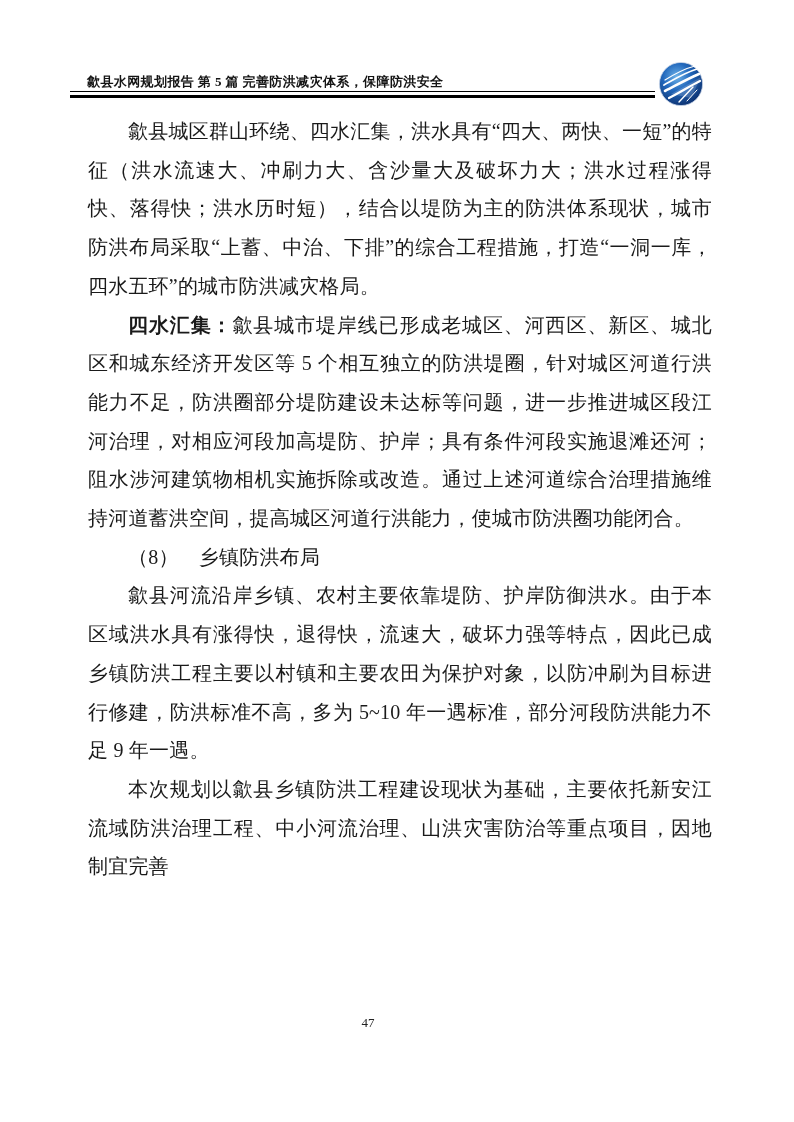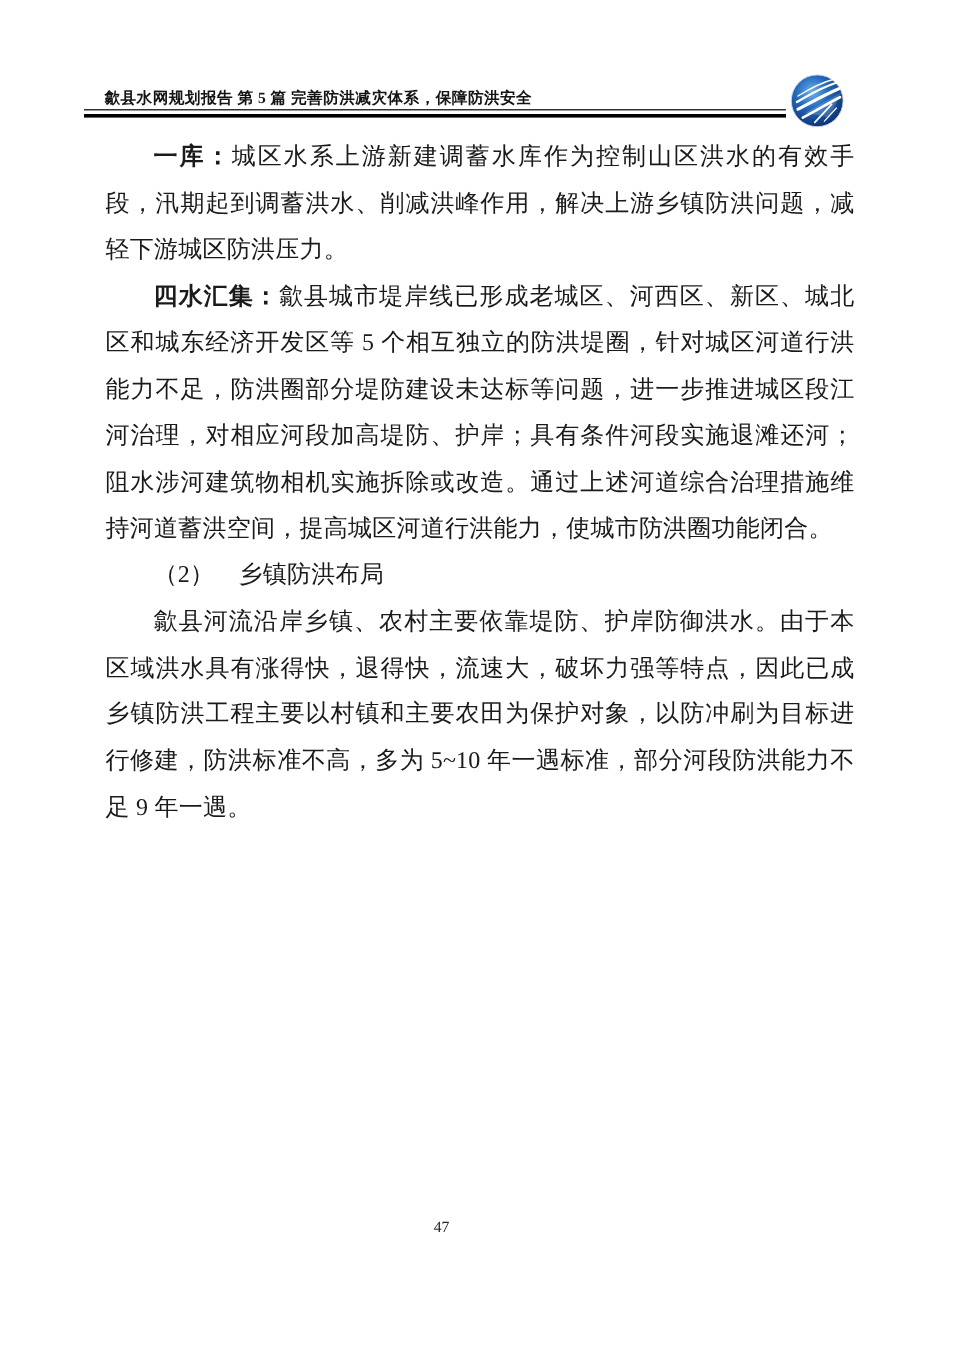--- a/index.html
+++ b/index.html
@@ -96,27 +96,28 @@
       <path d="M7 25 C 16 20, 27 13, 40 9" stroke-width="1.8"></path>
       <path d="M8 31 C 18 26, 30 19, 42 14" stroke-width="2.6"></path>
       <path d="M12 38 C 22 33, 33 26, 43 21" stroke-width="2.2"></path>
       <path d="M22 42 L 36 27" stroke-width="1.4"></path>
       <path d="M30 41 L 40 30" stroke-width="1"></path>
     </g>
     <path d="M14 34 L 44 17 L 34 38 Z" fill="#ffffff" opacity="0.18"></path>
   </svg>
 
   <main class="body-text">
+    <p><b></b><span>歙县城区群山环绕、四水汇集，洪水具有“四大、两快、一短”的特征（洪水流速大、冲刷力大、含沙量大及破坏力大；洪水过程涨得快、落得快；洪水历时短），结合以堤防为主的防洪体系现状，城市防洪布局采取“上蓄、中治、下排”的综合工程措施，打造“一洞一库，四水五环”的城市防洪减灾格局。</span></p>
 
 
-    <p><b>一库：</b><span>城区水系上游新建调蓄水库作为控制山区洪水的有效手段，汛期起到调蓄洪水、削减洪峰作用，解决上游乡镇防洪问题，减轻下游城区防洪压力。</span></p>
 
     <p><b>四水汇集：</b><span>歙县城市堤岸线已形成老城区、河西区、新区、城北区和城东经济开发区等 5 个相互独立的防洪堤圈，针对城区河道行洪能力不足，防洪圈部分堤防建设未达标等问题，进一步推进城区段江河治理，对相应河段加高堤防、护岸；具有条件河段实施退滩还河；阻水涉河建筑物相机实施拆除或改造。通过上述河道综合治理措施维持河道蓄洪空间，提高城区河道行洪能力，使城市防洪圈功能闭合。</span></p>
 
-    <p><b></b><span>（2）　乡镇防洪布局</span></p>
+    <p><b></b><span>（8）　乡镇防洪布局</span></p>
 
     <p><b></b><span>歙县河流沿岸乡镇、农村主要依靠堤防、护岸防御洪水。由于本区域洪水具有涨得快，退得快，流速大，破坏力强等特点，因此已成乡镇防洪工程主要以村镇和主要农田为保护对象，以防冲刷为目标进行修建，防洪标准不高，多为 5~10 年一遇标准，部分河段防洪能力不足 9 年一遇。</span></p>
 
+    <p><b></b><span>本次规划以歙县乡镇防洪工程建设现状为基础，主要依托新安江流域防洪治理工程、中小河流治理、山洪灾害防治等重点项目，因地制宜完善</span></p>
   </main>
 
   <div class="page-number">47</div>
 
 </div>
 
 </body></html>

